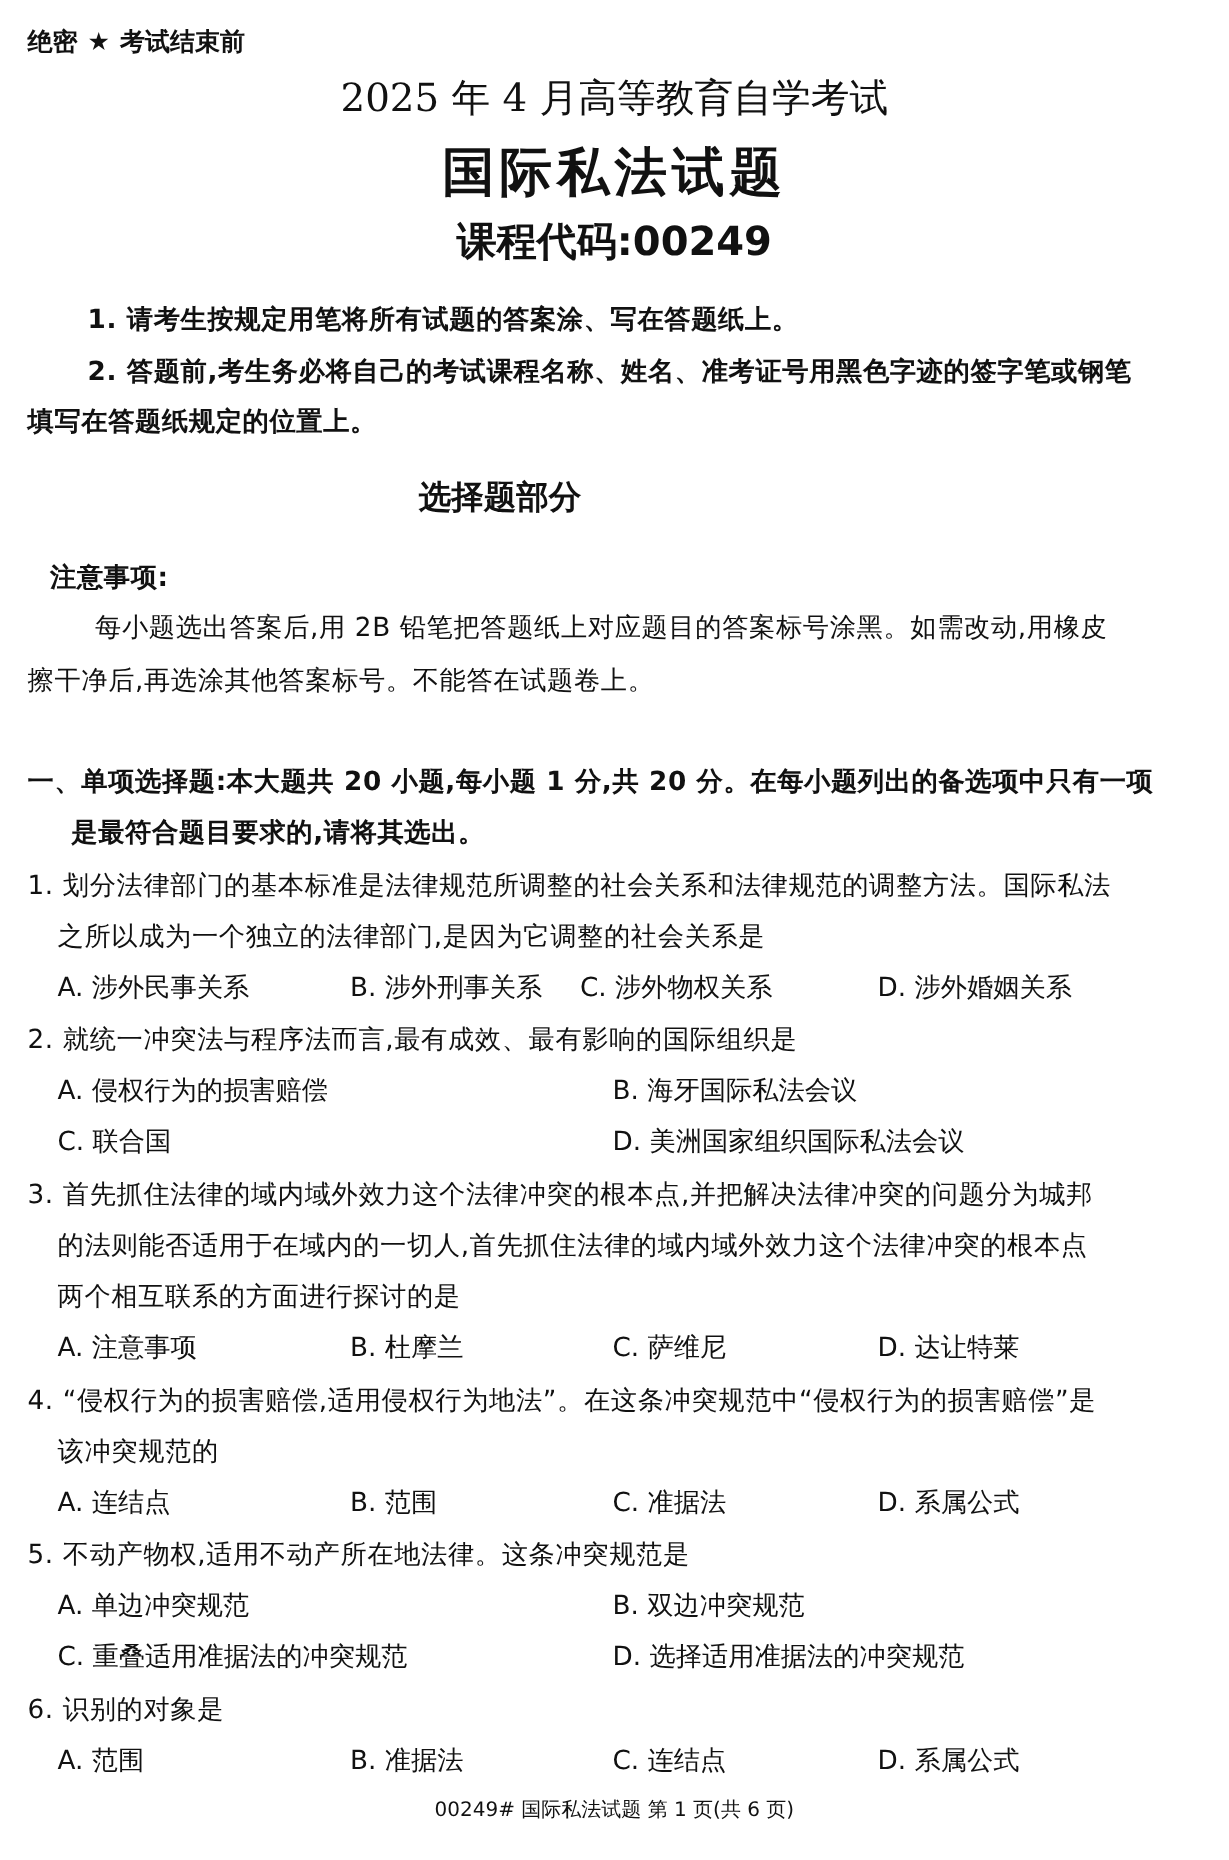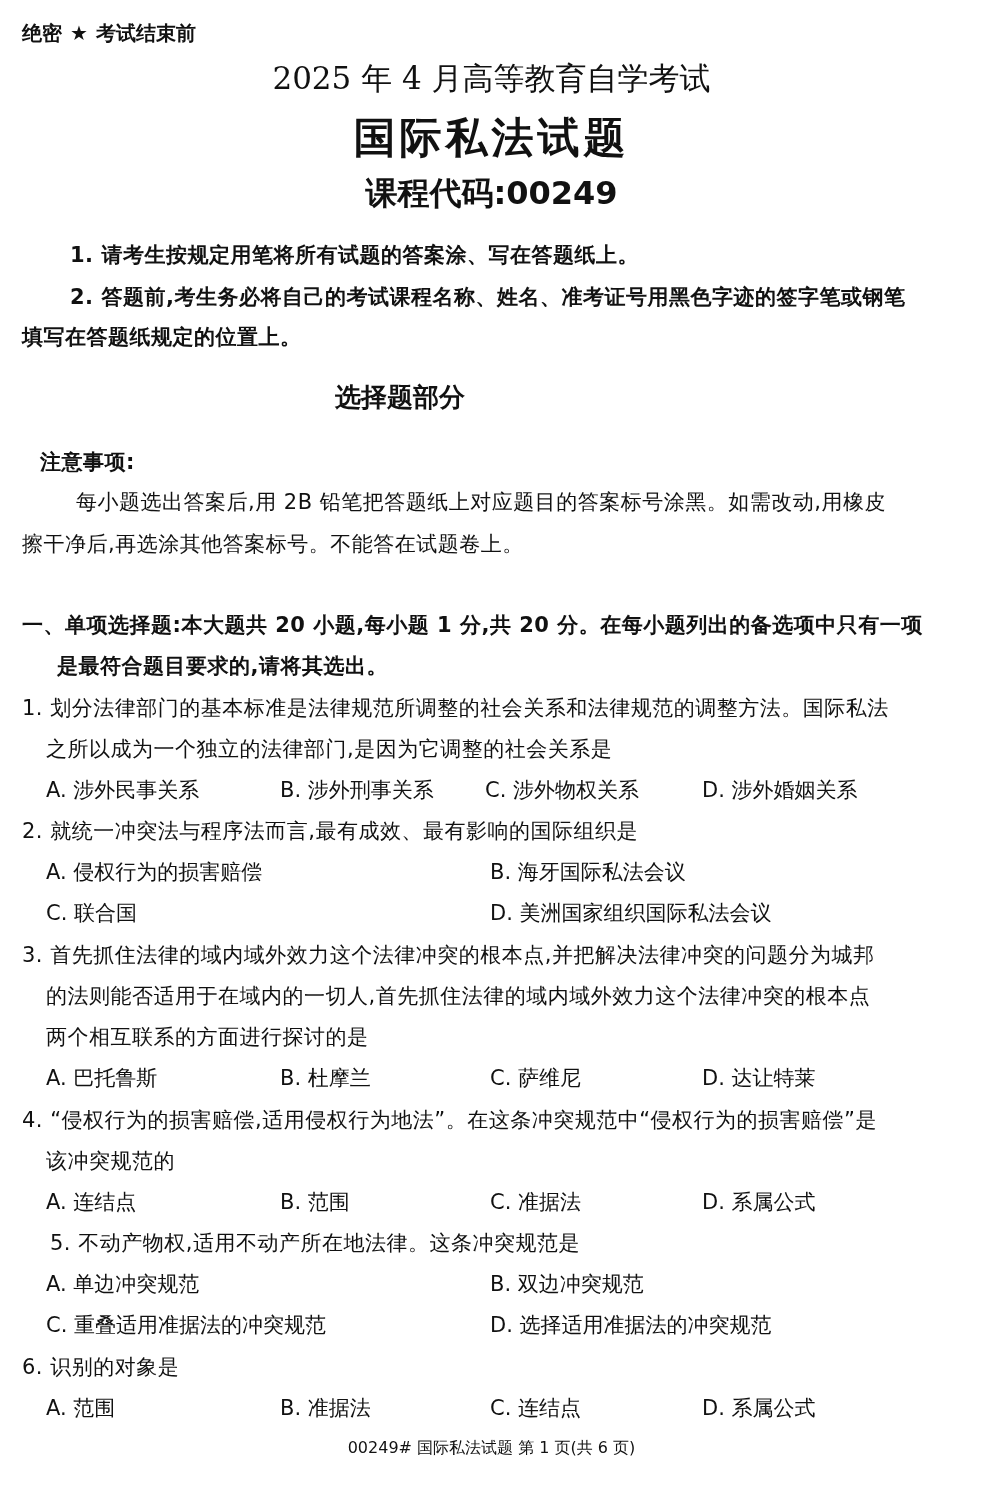--- a/index.html
+++ b/index.html
@@ -74,53 +74,53 @@
 <div class="abs line" style="left:22px; top:530px;">擦干净后,再选涂其他答案标号。不能答在试题卷上。</div>
 
 <div class="abs line bold" style="left:22px; top:611px;">一、单项选择题:本大题共 20 小题,每小题 1 分,共 20 分。在每小题列出的备选项中只有一项</div>
 <div class="abs line bold" style="left:57px; top:652px;">是最符合题目要求的,请将其选出。</div>
 
 <div>
   <div class="abs line" style="left:22px; top:694px;">1. 划分法律部门的基本标准是法律规范所调整的社会关系和法律规范的调整方法。国际私法</div>
   <div class="abs line" style="left:46px; top:735px;">之所以成为一个独立的法律部门,是因为它调整的社会关系是</div>
   <div class="opt" style="left:46px; top:776px;">A. 涉外民事关系</div>
   <div class="opt" style="left:280px; top:776px;">B. 涉外刑事关系</div>
-  <div class="opt" style="left:485px; top:776px;">C. 涉外物权关系</div>
+  <div class="opt" style="left:464px; top:776px;">C. 涉外物权关系</div>
   <div class="opt" style="left:702px; top:776px;">D. 涉外婚姻关系</div>
 </div>
 
 <div>
   <div class="abs line" style="left:22px; top:817px;">2. 就统一冲突法与程序法而言,最有成效、最有影响的国际组织是</div>
   <div class="opt" style="left:46px; top:858px;">A. 侵权行为的损害赔偿</div>
   <div class="opt" style="left:490px; top:858px;">B. 海牙国际私法会议</div>
   <div class="opt" style="left:46px; top:899px;">C. 联合国</div>
   <div class="opt" style="left:490px; top:899px;">D. 美洲国家组织国际私法会议</div>
 </div>
 
 <div>
   <div class="abs line" style="left:22px; top:941px;">3. 首先抓住法律的域内域外效力这个法律冲突的根本点,并把解决法律冲突的问题分为城邦</div>
   <div class="abs line" style="left:46px; top:982px;">的法则能否适用于在域内的一切人,首先抓住法律的域内域外效力这个法律冲突的根本点</div>
   <div class="abs line" style="left:46px; top:1023px;">两个相互联系的方面进行探讨的是</div>
-  <div class="opt" style="left:46px; top:1064px;">A. 巴托鲁斯</div>
+  <div class="opt" style="left:46px; top:1064px;">A. 注意事项</div>
   <div class="opt" style="left:280px; top:1064px;">B. 杜摩兰</div>
   <div class="opt" style="left:490px; top:1064px;">C. 萨维尼</div>
   <div class="opt" style="left:702px; top:1064px;">D. 达让特莱</div>
 </div>
 
 <div>
   <div class="abs line" style="left:22px; top:1106px;">4. “侵权行为的损害赔偿,适用侵权行为地法”。在这条冲突规范中“侵权行为的损害赔偿”是</div>
   <div class="abs line" style="left:46px; top:1147px;">该冲突规范的</div>
   <div class="opt" style="left:46px; top:1188px;">A. 连结点</div>
   <div class="opt" style="left:280px; top:1188px;">B. 范围</div>
   <div class="opt" style="left:490px; top:1188px;">C. 准据法</div>
   <div class="opt" style="left:702px; top:1188px;">D. 系属公式</div>
 </div>
 
 <div>
-  <div class="abs line" style="left:22px; top:1229px;margin-left:28px;">5. 不动产物权,适用不动产所在地法律。这条冲突规范是</div>
+  <div class="abs line" style="left:22px; top:1229px;">5. 不动产物权,适用不动产所在地法律。这条冲突规范是</div>
   <div class="opt" style="left:46px; top:1270px;">A. 单边冲突规范</div>
   <div class="opt" style="left:490px; top:1270px;">B. 双边冲突规范</div>
   <div class="opt" style="left:46px; top:1311px;">C. 重叠适用准据法的冲突规范</div>
   <div class="opt" style="left:490px; top:1311px;">D. 选择适用准据法的冲突规范</div>
 </div>
 
 <div>
   <div class="abs line" style="left:22px; top:1353px;">6. 识别的对象是</div>
   <div class="opt" style="left:46px; top:1394px;">A. 范围</div>
   <div class="opt" style="left:280px; top:1394px;">B. 准据法</div>

